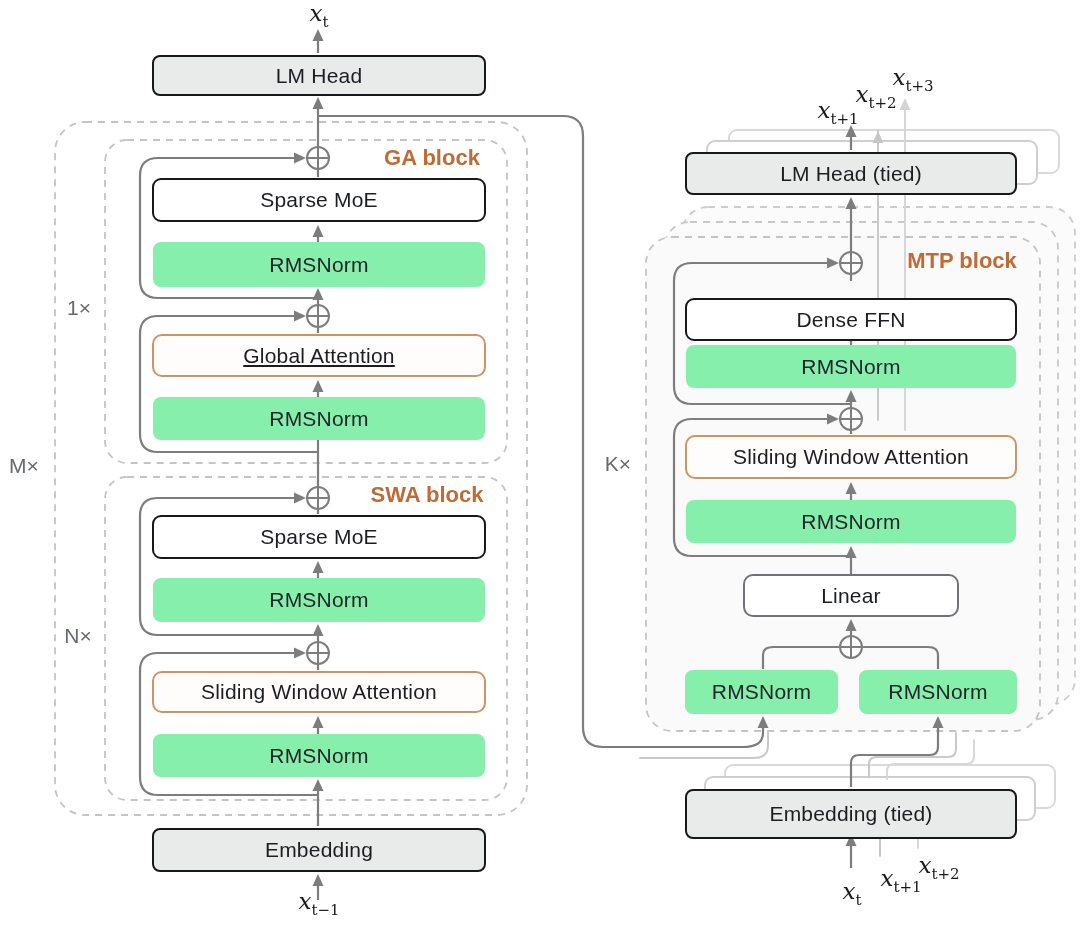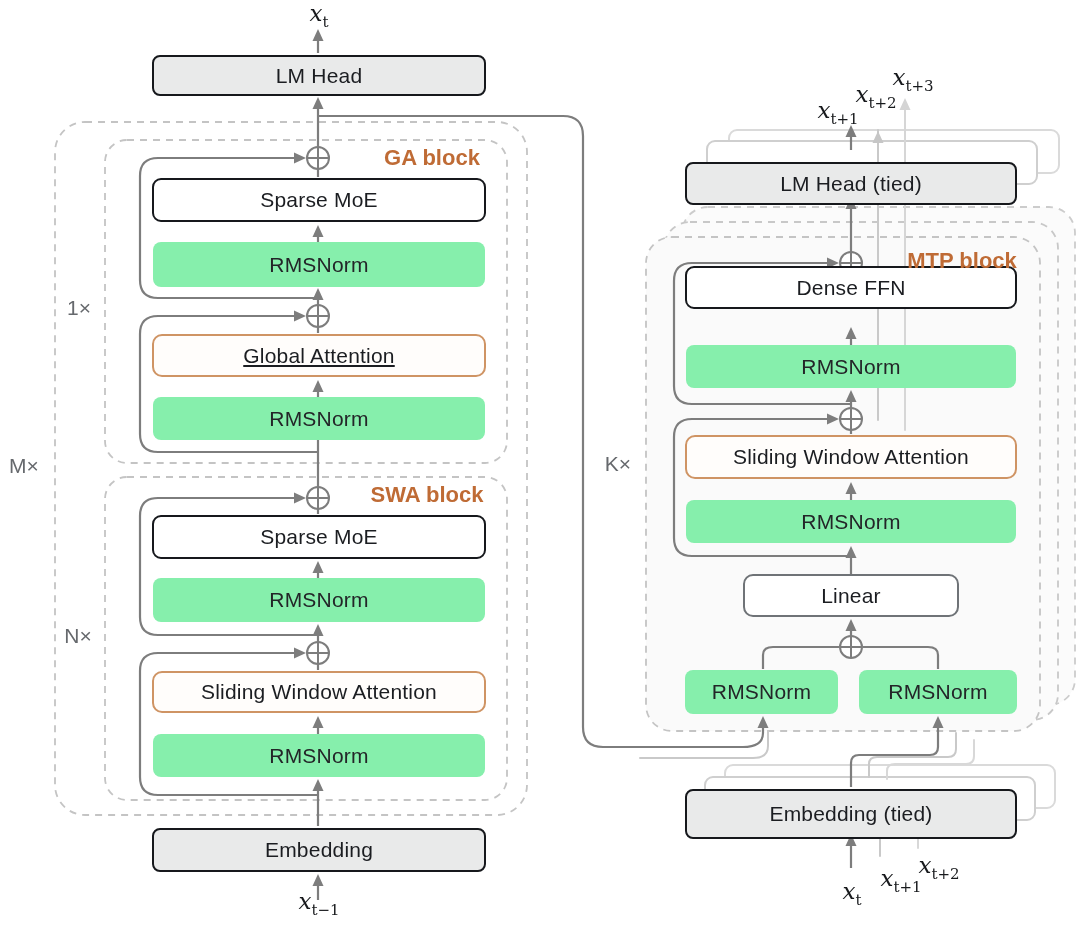--- a/index.html
+++ b/index.html
@@ -180,22 +180,22 @@
   <div class="box orange-border" style="left:152px;top:334px;width:334px;height:43px;text-decoration:underline;">Global Attention</div>
   <div class="box norm" style="left:153px;top:397px;width:332px;height:43px;">RMSNorm</div>
 
   <div class="box dark-border" style="left:152px;top:515px;width:334px;height:44px;">Sparse MoE</div>
   <div class="box norm" style="left:153px;top:578px;width:332px;height:44px;">RMSNorm</div>
   <div class="box orange-border" style="left:152px;top:671px;width:334px;height:42px;">Sliding Window Attention</div>
   <div class="box norm" style="left:153px;top:734px;width:332px;height:43px;">RMSNorm</div>
 
   <div class="box gray-head" style="left:152px;top:828px;width:334px;height:44px;">Embedding</div>
 
-  <div class="box gray-head" style="left:685px;top:152px;width:332px;height:43px;margin-top:10px;">LM Head (tied)</div>
-  <div class="box dark-border" style="left:685px;top:266px;width:332px;height:43px;">Dense FFN</div>
+  <div class="box gray-head" style="left:685px;top:152px;width:332px;height:43px;">LM Head (tied)</div>
+  <div class="box dark-border" style="left:685px;top:298px;width:332px;height:43px;">Dense FFN</div>
   <div class="box norm" style="left:686px;top:345px;width:330px;height:43px;">RMSNorm</div>
   <div class="box orange-border" style="left:685px;top:435px;width:332px;height:44px;">Sliding Window Attention</div>
   <div class="box norm" style="left:686px;top:500px;width:330px;height:43px;">RMSNorm</div>
   <div class="box gray-border" style="left:743px;top:574px;width:216px;height:43px;text-align:center;">Linear</div>
   <div class="box norm" style="left:685px;top:670px;width:153px;height:44px;">RMSNorm</div>
   <div class="box norm" style="left:859px;top:670px;width:158px;height:44px;">RMSNorm</div>
   <div class="box gray-head" style="left:685px;top:789px;width:332px;height:50px;">Embedding (tied)</div>
 
   <div class="tag" style="left:432px;top:158px;">GA block</div>
   <div class="tag" style="left:427px;top:495px;">SWA block</div>

